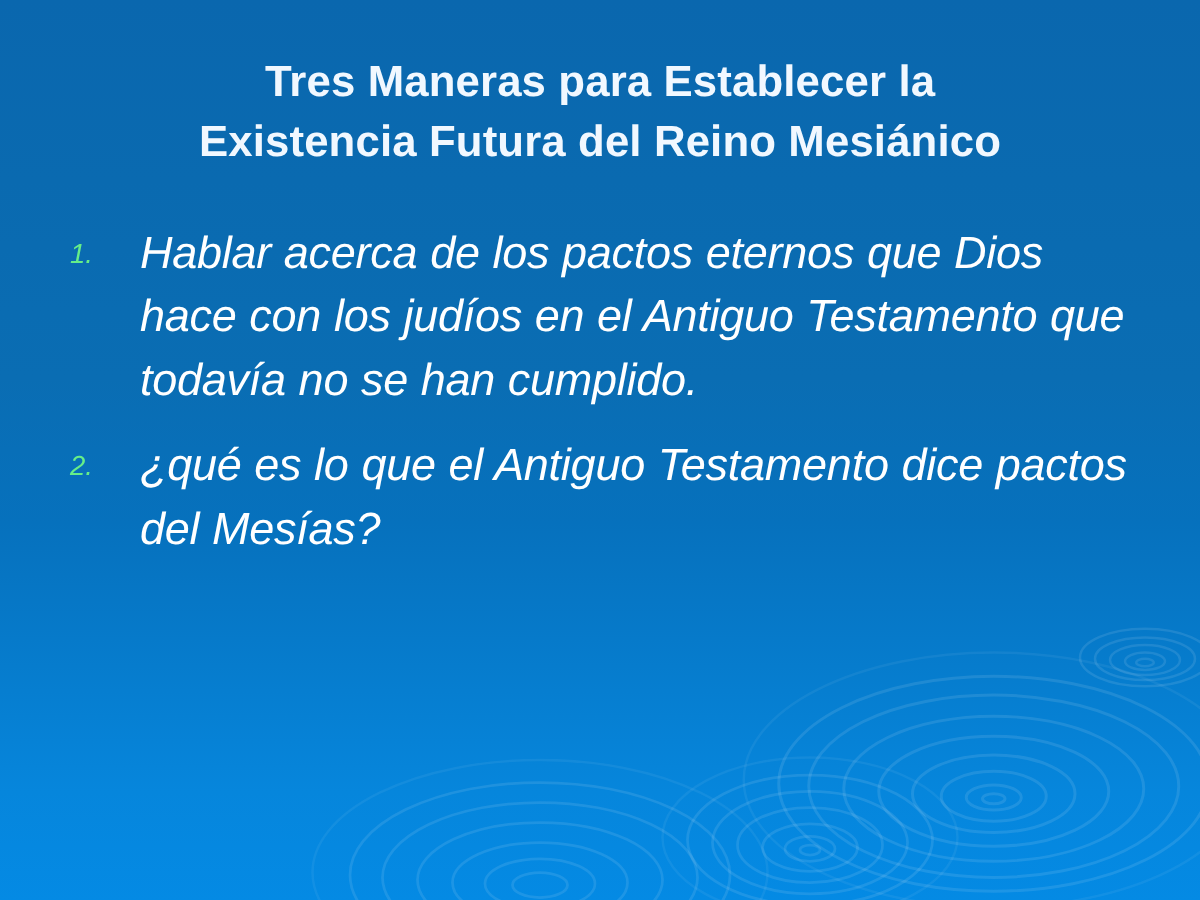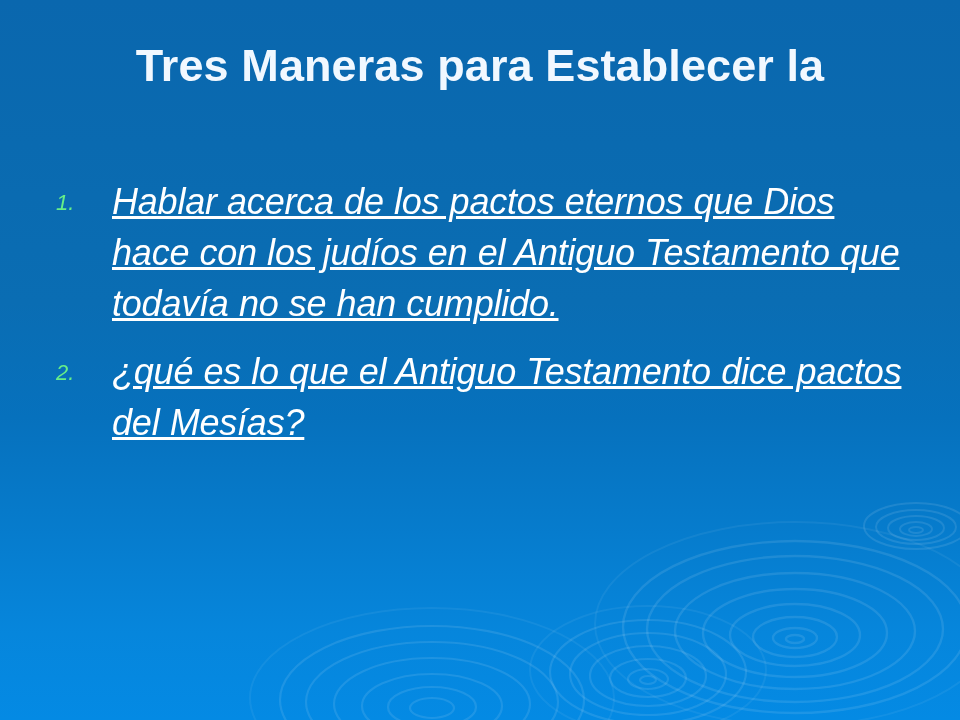--- a/index.html
+++ b/index.html
@@ -36,21 +36,21 @@
   }
 
   
   #title {
     position: absolute;
     left: 50px;
     top: 42px;
     width: 860px;
     text-align: center;
     color: #f1f8ff;
-    font-size: 45px;
+    font-size: 35px;
     font-weight: bold;
     line-height: 48px;
     letter-spacing: 0.1px;
   }
   #title .tline { display: block; white-space: nowrap; }
 
   
   #body-list {
     position: absolute;
     left: 52px;
@@ -79,21 +79,20 @@
 
   .item-text {
     display: block;
     color: #ffffff;
     font-size: 36px;
     font-style: italic;
     font-weight: normal;
     line-height: 51px;
     letter-spacing: -0.2px;
     word-spacing: 0.4px;
-    text-decoration: underline;
   }
 </style>
 </head>
 <body>
 
 <div id="slide">
 
   <svg id="ripples" viewBox="0 0 960 720" xmlns="http://www.w3.org/2000/svg" aria-hidden="true">
     <defs>
       <clipPath id="slideclip">
@@ -142,20 +141,21 @@
       <g stroke-width="2" stroke-opacity="0.06">
         <ellipse cx="795" cy="624" rx="200" ry="102"></ellipse>
         <ellipse cx="432" cy="698" rx="182" ry="90"></ellipse>
         <ellipse cx="648" cy="670" rx="118" ry="64"></ellipse>
       </g>
     </g>
   </svg>
 
   <div id="title">
     <span class="tline">Tres Maneras para Establecer la</span>
+    <span class="tline">Existencia Futura del Reino Mesiánico</span>
   </div>
 
   <div id="body-list">
 
     <div class="list-item">
       <span class="item-number">1.</span>
       <span class="item-text">Hablar acerca de los pactos eternos que Dios hace con los judíos en el Antiguo Testamento que todavía no se han cumplido.</span>
     </div>
 
     <div class="list-item">

